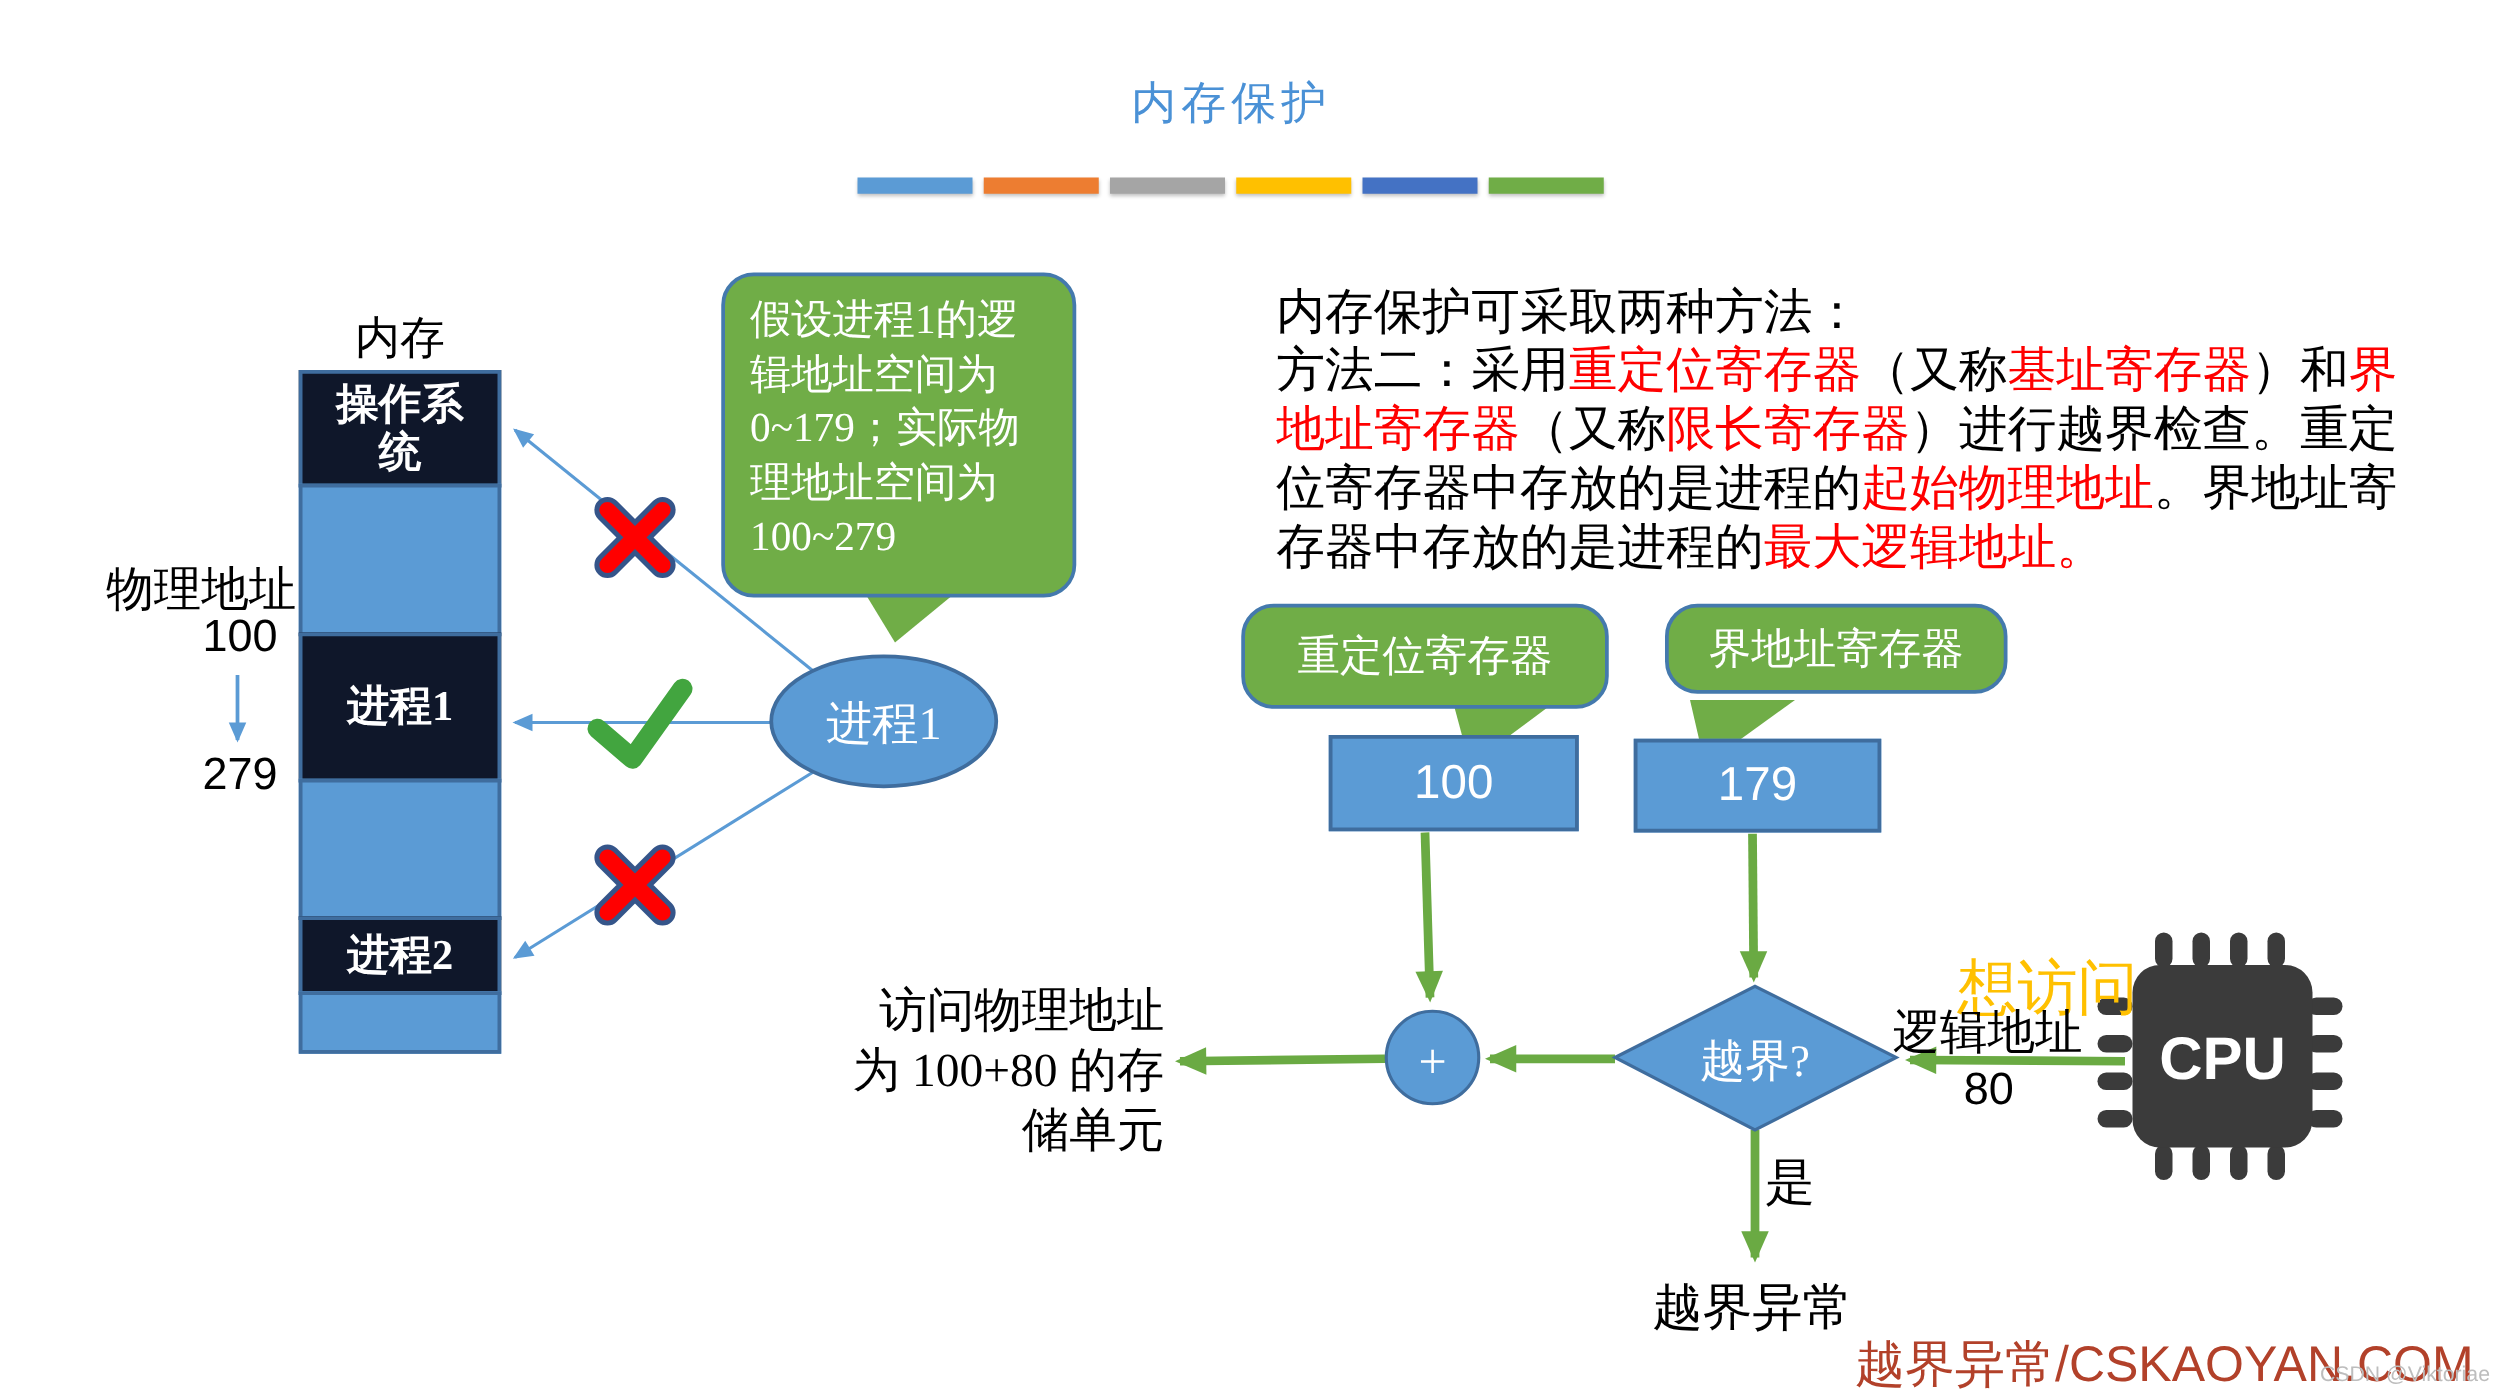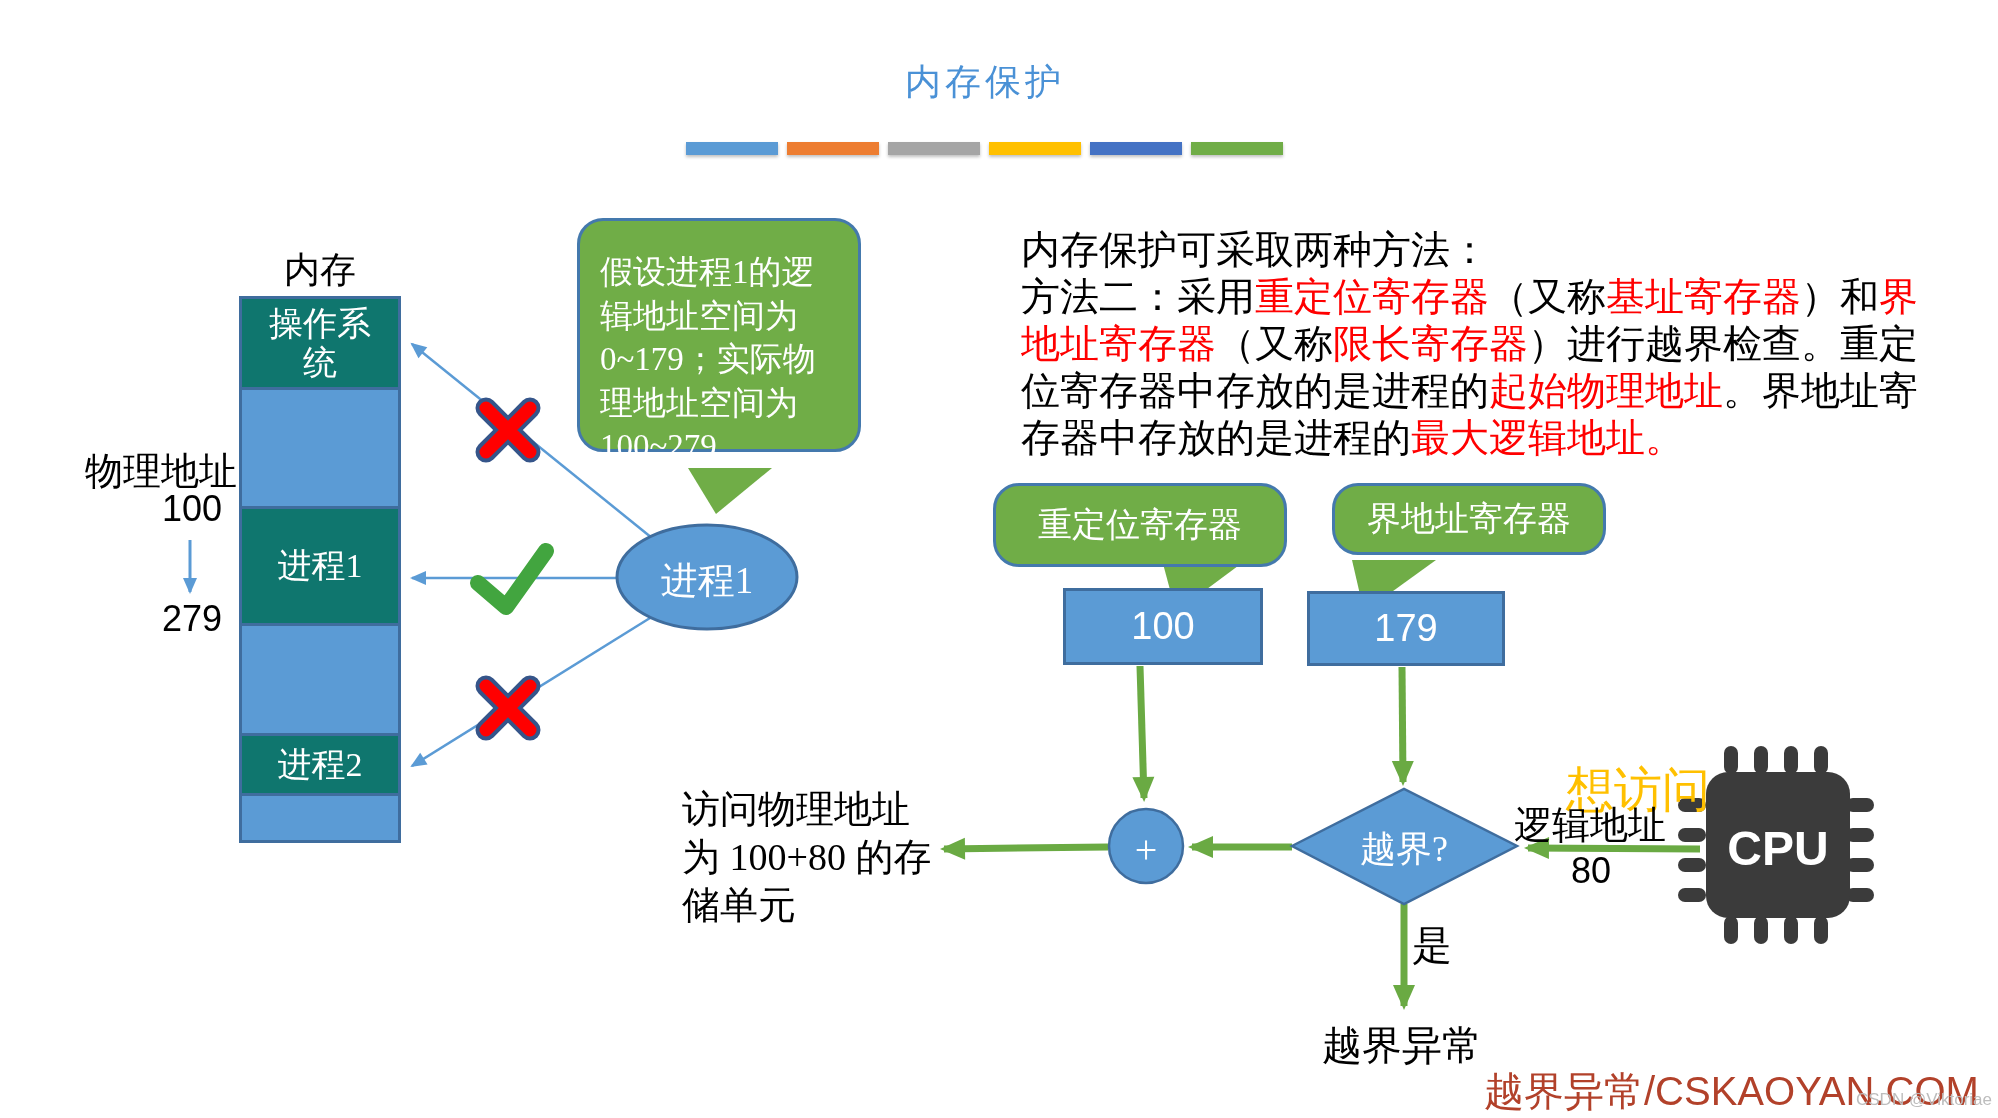--- a/index.html
+++ b/index.html
@@ -12,21 +12,21 @@
   
   .title{font-size:36px;font-weight:normal;color:#4a91d6;letter-spacing:4px;
          font-family:"Liberation Sans","DejaVu Sans",sans-serif;}
   .bar{position:absolute;top:142px;height:13px;width:92px;box-shadow:0 2px 3px rgba(0,0,0,.25);}
   
   .memcol{left:239px;top:296px;width:162px;}
   .mblock{box-sizing:border-box;width:162px;border:3px solid #3f6d9e;margin-top:-3px;
           color:#fff;font-size:34px;display:flex;align-items:center;justify-content:center;
           text-align:center;white-space:pre-line;line-height:1.15;}
   .mblock.first{margin-top:0;}
-  .orange{background:#0f766e;}
+  .orange{background:#0f172a;font-weight:bold;}
   .blue{background:#5B9BD5;}
   
   .bubble{box-sizing:border-box;background:#70AD47;border:3px solid #4479ad;border-radius:26px;
           color:#fff;}
   .blabel{display:flex;align-items:center;justify-content:center;font-size:34px;}
   
   .para{width:900px;font-size:39px;line-height:47px;color:#000;margin-left:21px;}
   .seg-black{color:#000;}
   .seg-red{color:#ff0000;}
   
@@ -129,37 +129,37 @@
     <div class="mblock orange" style="height:120px;">进程1</div>
     <div class="mblock blue" style="height:113px;"></div>
     <div class="mblock orange" style="height:63px;">进程2</div>
     <div class="mblock blue" style="height:50px;"></div>
   </div>
 
   <div class="abs blacktxt" style="left:85px;top:446px;font-size:38px;">物理地址</div>
   <div class="abs center blacktxt sans" style="left:150px;top:488px;width:84px;font-size:36px;">100</div>
   <div class="abs center blacktxt sans" style="left:150px;top:598px;width:84px;font-size:36px;">279</div>
 
-  <div class="abs bubble" style="left:577px;top:218px;width:284px;height:234px;padding:30px 20px;
+  <div class="abs bubble" style="left:577px;top:218px;width:284px;height:260px;padding:14px 20px;
        font-size:33px;line-height:1.32;">假设进程1的逻辑地址空间为 0~179；实际物理地址空间为 100~279</div>
 
   <div class="abs para" style="left:1000px;top:226px;">
     <div><span class="seg-black">内存保护可采取两种方法：</span></div>
     <div><span class="seg-black">方法二：采用</span><span class="seg-red">重定位寄存器</span><span class="seg-black">（又称</span><span class="seg-red">基址寄存器</span><span class="seg-black">）和</span><span class="seg-red">界</span></div>
     <div><span class="seg-red">地址寄存器</span><span class="seg-black">（又称</span><span class="seg-red">限长寄存器</span><span class="seg-black">）进行越界检查。重定</span></div>
     <div><span class="seg-black">位寄存器中存放的是进程的</span><span class="seg-red">起始物理地址</span><span class="seg-black">。界地址寄</span></div>
     <div><span class="seg-black">存器中存放的是进程的</span><span class="seg-red">最大逻辑地址。</span></div>
   </div>
 
   <div class="abs bubble blabel" style="left:993px;top:483px;width:294px;height:84px;">重定位寄存器</div>
   <div class="abs bubble blabel" style="left:1332px;top:483px;width:274px;height:72px;">界地址寄存器</div>
   <div class="abs regbox" style="left:1063px;top:588px;width:200px;height:77px;">100</div>
   <div class="abs regbox" style="left:1307px;top:591px;width:198px;height:75px;">179</div>
 
-  <div class="abs blacktxt prewrap" style="left:682px;top:786px;font-size:38px;line-height:1.26;">访问物理地址
+  <div class="abs blacktxt prewrap" style="left:682px;top:786px;font-size:38px;line-height:1.26;text-align:right;">访问物理地址
 为 100+80 的存
 储单元</div>
   <div class="abs yellowtxt" style="left:1566px;top:758px;font-size:48px;">想访问</div>
   <div class="abs blacktxt" style="left:1514px;top:800px;font-size:38px;">逻辑地址</div>
   <div class="abs center blacktxt sans" style="left:1556px;top:850px;width:70px;font-size:36px;">80</div>
   <div class="abs blacktxt" style="left:1412px;top:918px;font-size:40px;">是</div>
   <div class="abs blacktxt" style="left:1322px;top:1018px;font-size:40px;">越界异常</div>
 
   <div class="abs brand" style="left:1484px;top:1064px;">越界异常/CSKAOYAN.COM</div>
   <div class="abs csdn" style="left:1856px;top:1090px;">CSDN @Viktoriae</div>

